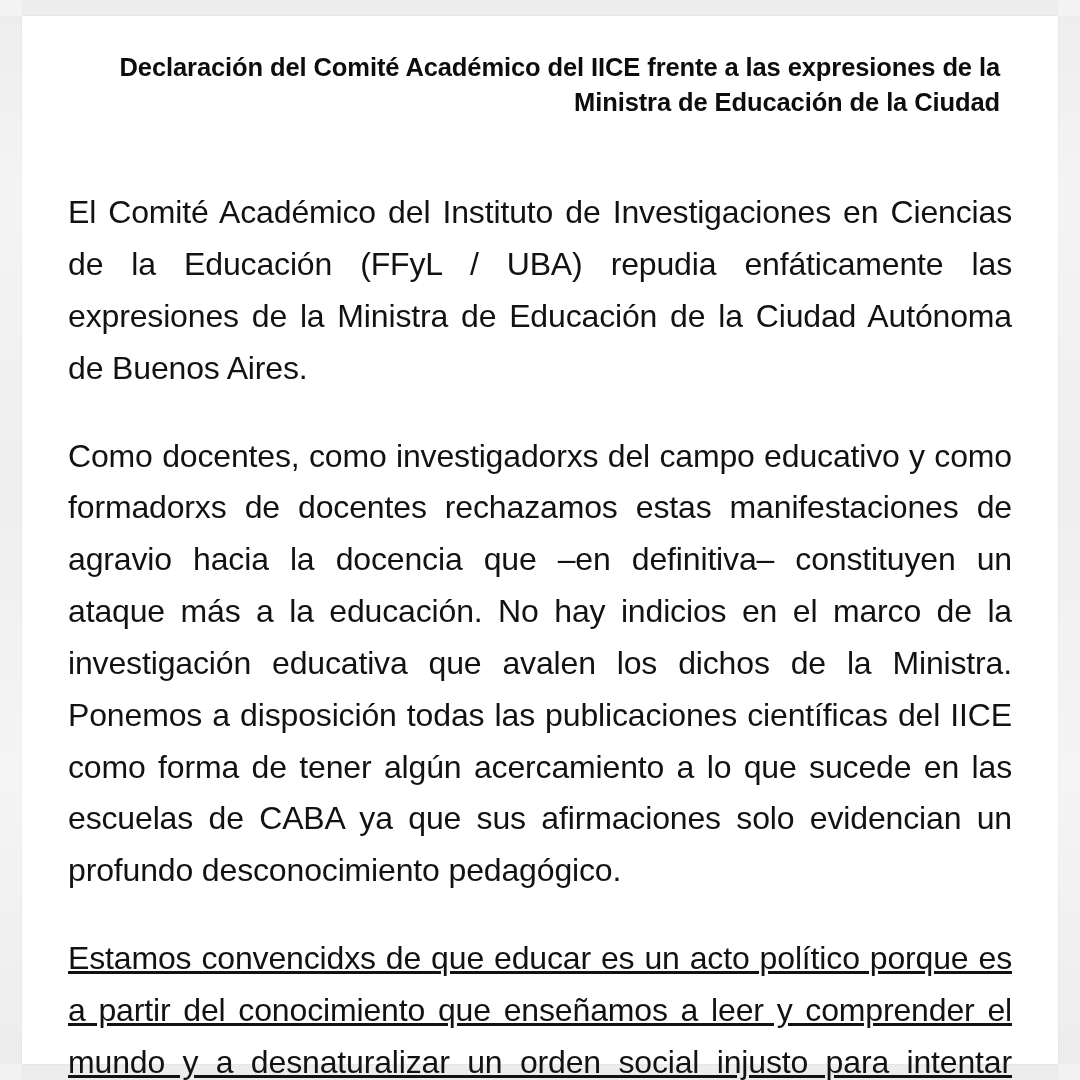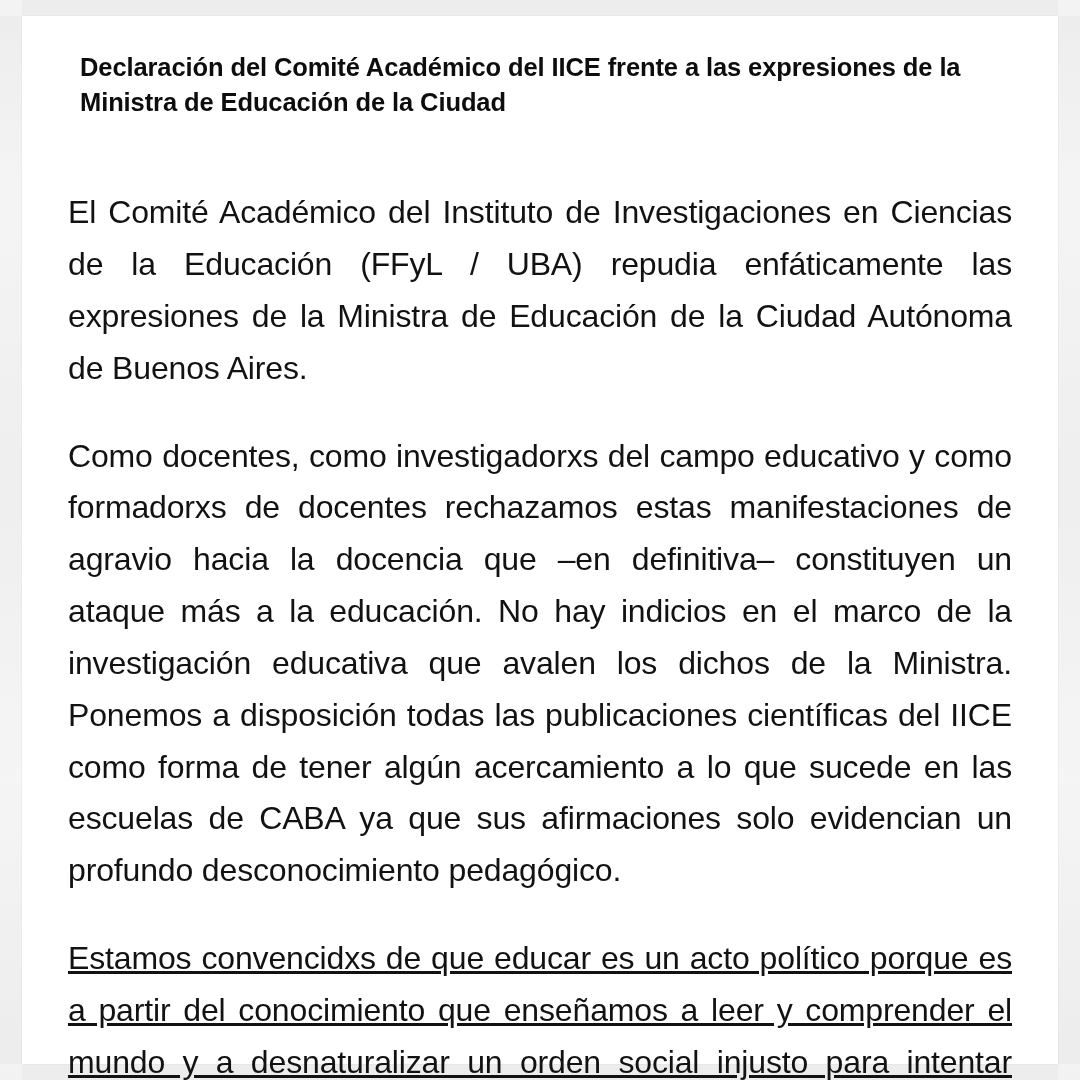--- a/index.html
+++ b/index.html
@@ -34,21 +34,21 @@
   .content {
     position: absolute;
     left: 46px;
     top: 34px;
     width: 944px;
   }
   .doc-title {
     font-size: 25.5px;
     font-weight: bold;
     color: #0d0d0d;
-    text-align: left;
+    text-align: right;
     line-height: 1.36;
     letter-spacing: -0.1px;
     margin: 0 auto;
     width: 920px;
     padding: 0 8px;
   }
   .body-text {
     margin-top: 68px;
   }
   .para {

